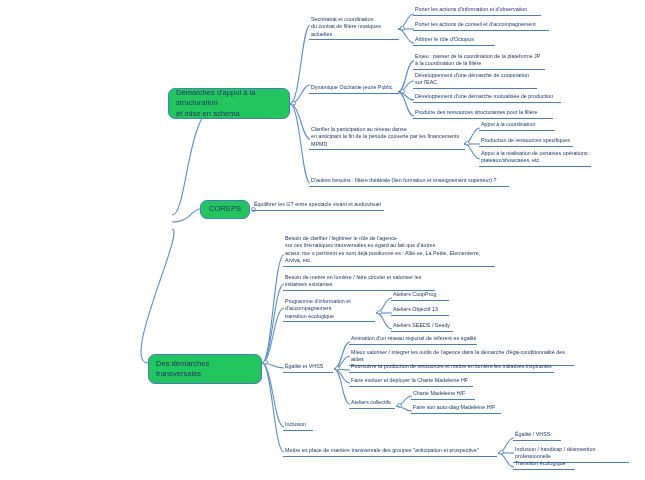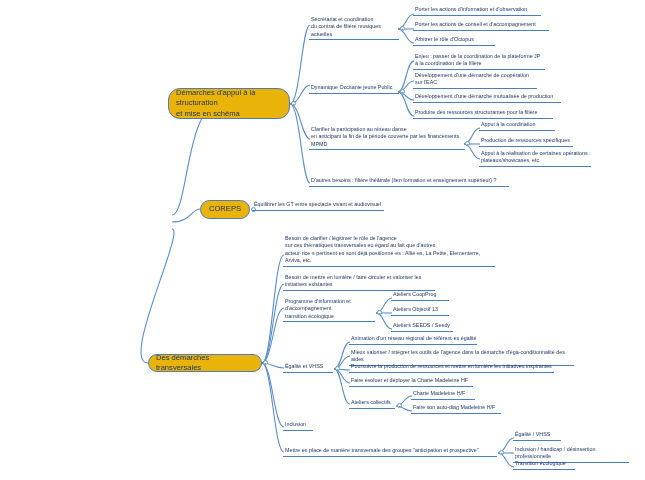--- a/index.html
+++ b/index.html
@@ -4,21 +4,21 @@
 <style>
   html,body{margin:0;padding:0;background:#ffffff;}
   body{width:645px;height:480px;overflow:hidden;
        font-family:"Liberation Sans","DejaVu Sans",sans-serif;
        color:#1f3864;}
   #stage{position:relative;width:645px;height:480px;}
   svg#wires{position:absolute;left:0;top:0;width:645px;height:480px;}
 
   
   .box{position:absolute;box-sizing:border-box;
-       background:#eab308;border:1.6px solid #4a7ebb;border-radius:12px;
+       background:#22c55e;border:1.6px solid #4a7ebb;border-radius:7px;
        color:#1f3864;display:flex;align-items:center;}
   .box.root{background:#d9e4f2;border:2.2px solid #4a7ebb;border-radius:9px;
        justify-content:center;text-align:center;font-weight:bold;font-size:11.5px;
        line-height:15px;letter-spacing:.1px;}
   .box.lvl1{font-size:7.6px;line-height:10.5px;padding:0 7px;}
   .box.lvl1.ctr{justify-content:center;text-align:left;}
 
   
   .leaf{position:absolute;box-sizing:border-box;
         font-size:5.35px;line-height:7.4px;color:#1f3864;
@@ -92,21 +92,21 @@
     <span style="white-space:pre-line;">Démarches d'appui à la structuration
 et mise en schéma</span>
   </div>
   <div class="tog" style="left:291px;top:101px;"></div>
 
   <div class="box lvl1 ctr" style="left:200px;top:200px;width:50px;height:19px;">
     <span>COREPS</span>
   </div>
   <div class="tog" style="left:251px;top:207px;"></div>
 
-  <div class="box lvl1 ctr" style="left:148px;top:354px;width:114px;height:18px;">
+  <div class="box lvl1 ctr" style="left:148px;top:354px;width:114px;height:30px;">
     <span>Des démarches transversales</span>
   </div>
   <div class="tog" style="left:263px;top:360px;"></div>
 
   <div class="leaf ul" style="left:309px;top:16px;width:90px;">Secrétariat et coordination
 du contrat de filière musiques actuelles</div>
   <div class="tog" style="left:400px;top:26px;"></div>
 
   <div class="leaf ul" style="left:413px;top:6px;width:128px;">Porter les actions d'information et d'observation</div>
   <div class="leaf ul" style="left:413px;top:21px;width:136px;">Porter les actions de conseil et d'accompagnement</div>

